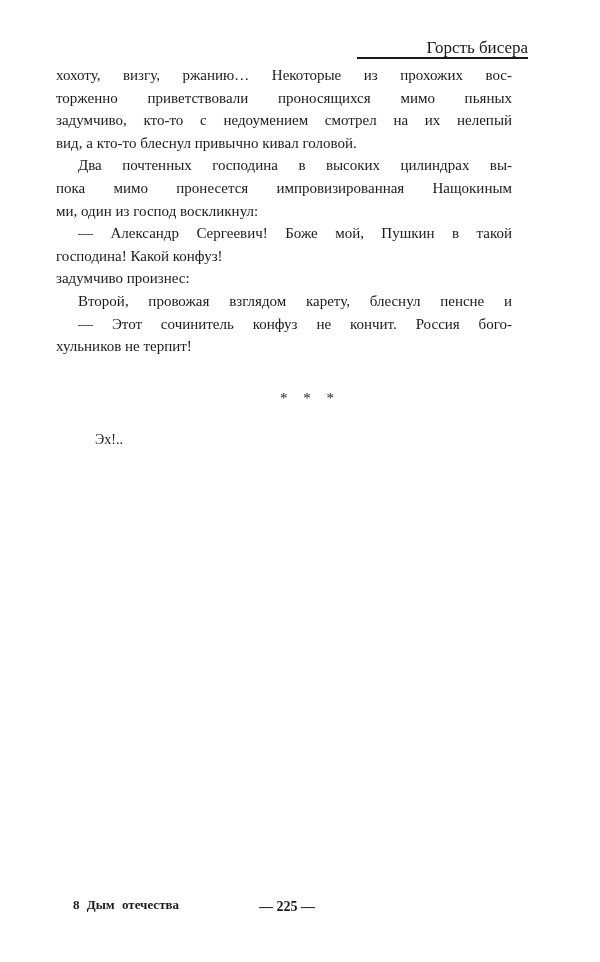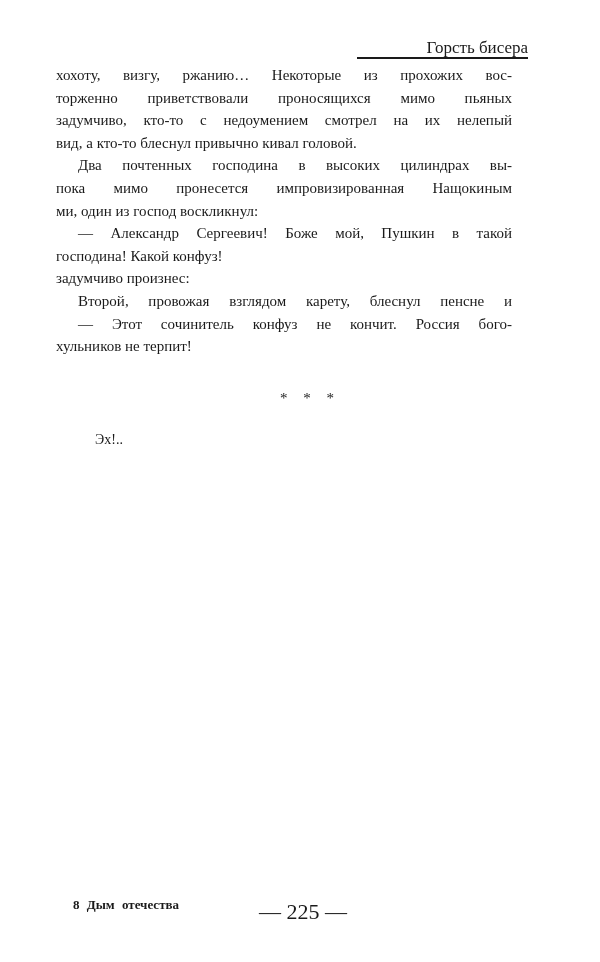--- a/index.html
+++ b/index.html
@@ -11,21 +11,21 @@
   .body-text { position:absolute; left:56px; top:64px; width:456px;
                font-size:15px; line-height:22.6px; text-align:justify; }
   .body-text p { margin:0; }
   .line { display:block; text-align:justify; text-align-last:justify; white-space:nowrap; }
   .line.last { text-align-last:left; }
   .line.indent { padding-left:22px; }
   .stars { position:absolute; left:0; width:600px; top:390px; text-align:center; padding-left:20px;
            box-sizing:border-box; font-size:15px; letter-spacing:6px; }
   .exclaim { position:absolute; left:95px; top:429px; font-size:14px; line-height:22px; }
   .footer-sig { position:absolute; left:73px; top:897px; font-size:13px; word-spacing:4px;font-weight:bold; }
-  .folio { position:absolute; left:259px; top:899px; font-size:22px; }
+  .folio { position:absolute; left:259px; top:899px; font-size:14px;font-weight:bold; }
 </style>
 </head>
 <body>
 
 <div class="running-head">Горсть бисера</div>
 <div class="head-rule"></div>
 
 <div class="body-text">
   <p>
     <span class="line">хохоту, визгу, ржанию… Некоторые из прохожих вос-</span>

